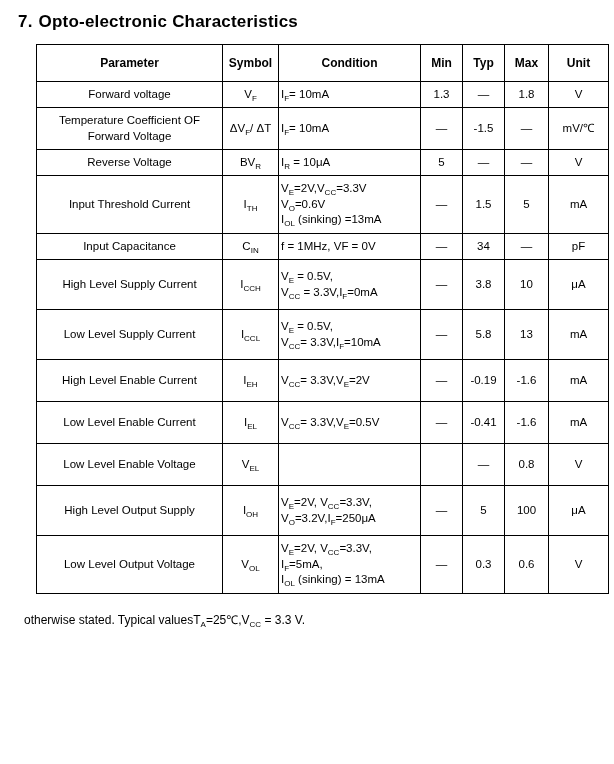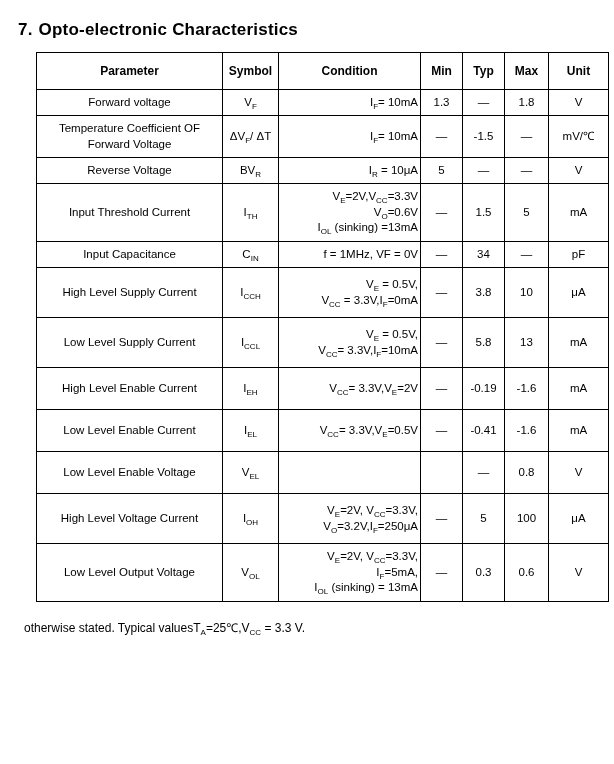--- a/index.html
+++ b/index.html
@@ -12,21 +12,21 @@
     background: #ffffff;
     font-family: "Liberation Sans", sans-serif;
     color: #000000;
     -webkit-font-smoothing: antialiased;
   }
   .page {
     position: relative;
     width: 614px;
     height: 764px;
     box-sizing: border-box;
-    padding: 16px 14px 0 14px;
+    padding: 8px 14px 0 14px;
   }
   .section-title {
     font-size: 17px;
     font-weight: bold;
     margin: 4px 0 12px 4px;
     letter-spacing: 0.2px;
   }
   .section-title .num {
     margin-right: 6px;
   }
@@ -65,21 +65,21 @@
   }
   td.group {
     text-align: left;
     padding-left: 22px;
     font-weight: bold;
     font-size: 12px;
     height: 22px;
   }
   .cond-lines {
     display: block;
-    text-align: right;
+    text-align: left;
   }
   .cond-lines span {
     display: block;
     white-space: nowrap;
   }
   sub {
     font-size: 8px;
     vertical-align: baseline;
     position: relative;
     bottom: -3px;
@@ -267,21 +267,21 @@
         <td class="param">Low Level Enable Voltage</td>
         <td>V<sub>EL</sub></td>
         <td></td>
         <td></td>
         <td>—</td>
         <td>0.8</td>
         <td>V</td>
       </tr>
 
       <tr class="rowh-4">
-        <td class="param">High Level Voltage Current</td>
+        <td class="param">High Level Output Supply</td>
         <td>I<sub>OH</sub></td>
         <td>
           <span class="cond-lines">
             <span>V<sub>E</sub>=2V, V<sub>CC</sub>=3.3V,</span>
             <span>V<sub>O</sub>=3.2V,I<sub>F</sub>=250μA</span>
           </span>
         </td>
         <td>—</td>
         <td>5</td>
         <td>100</td>

